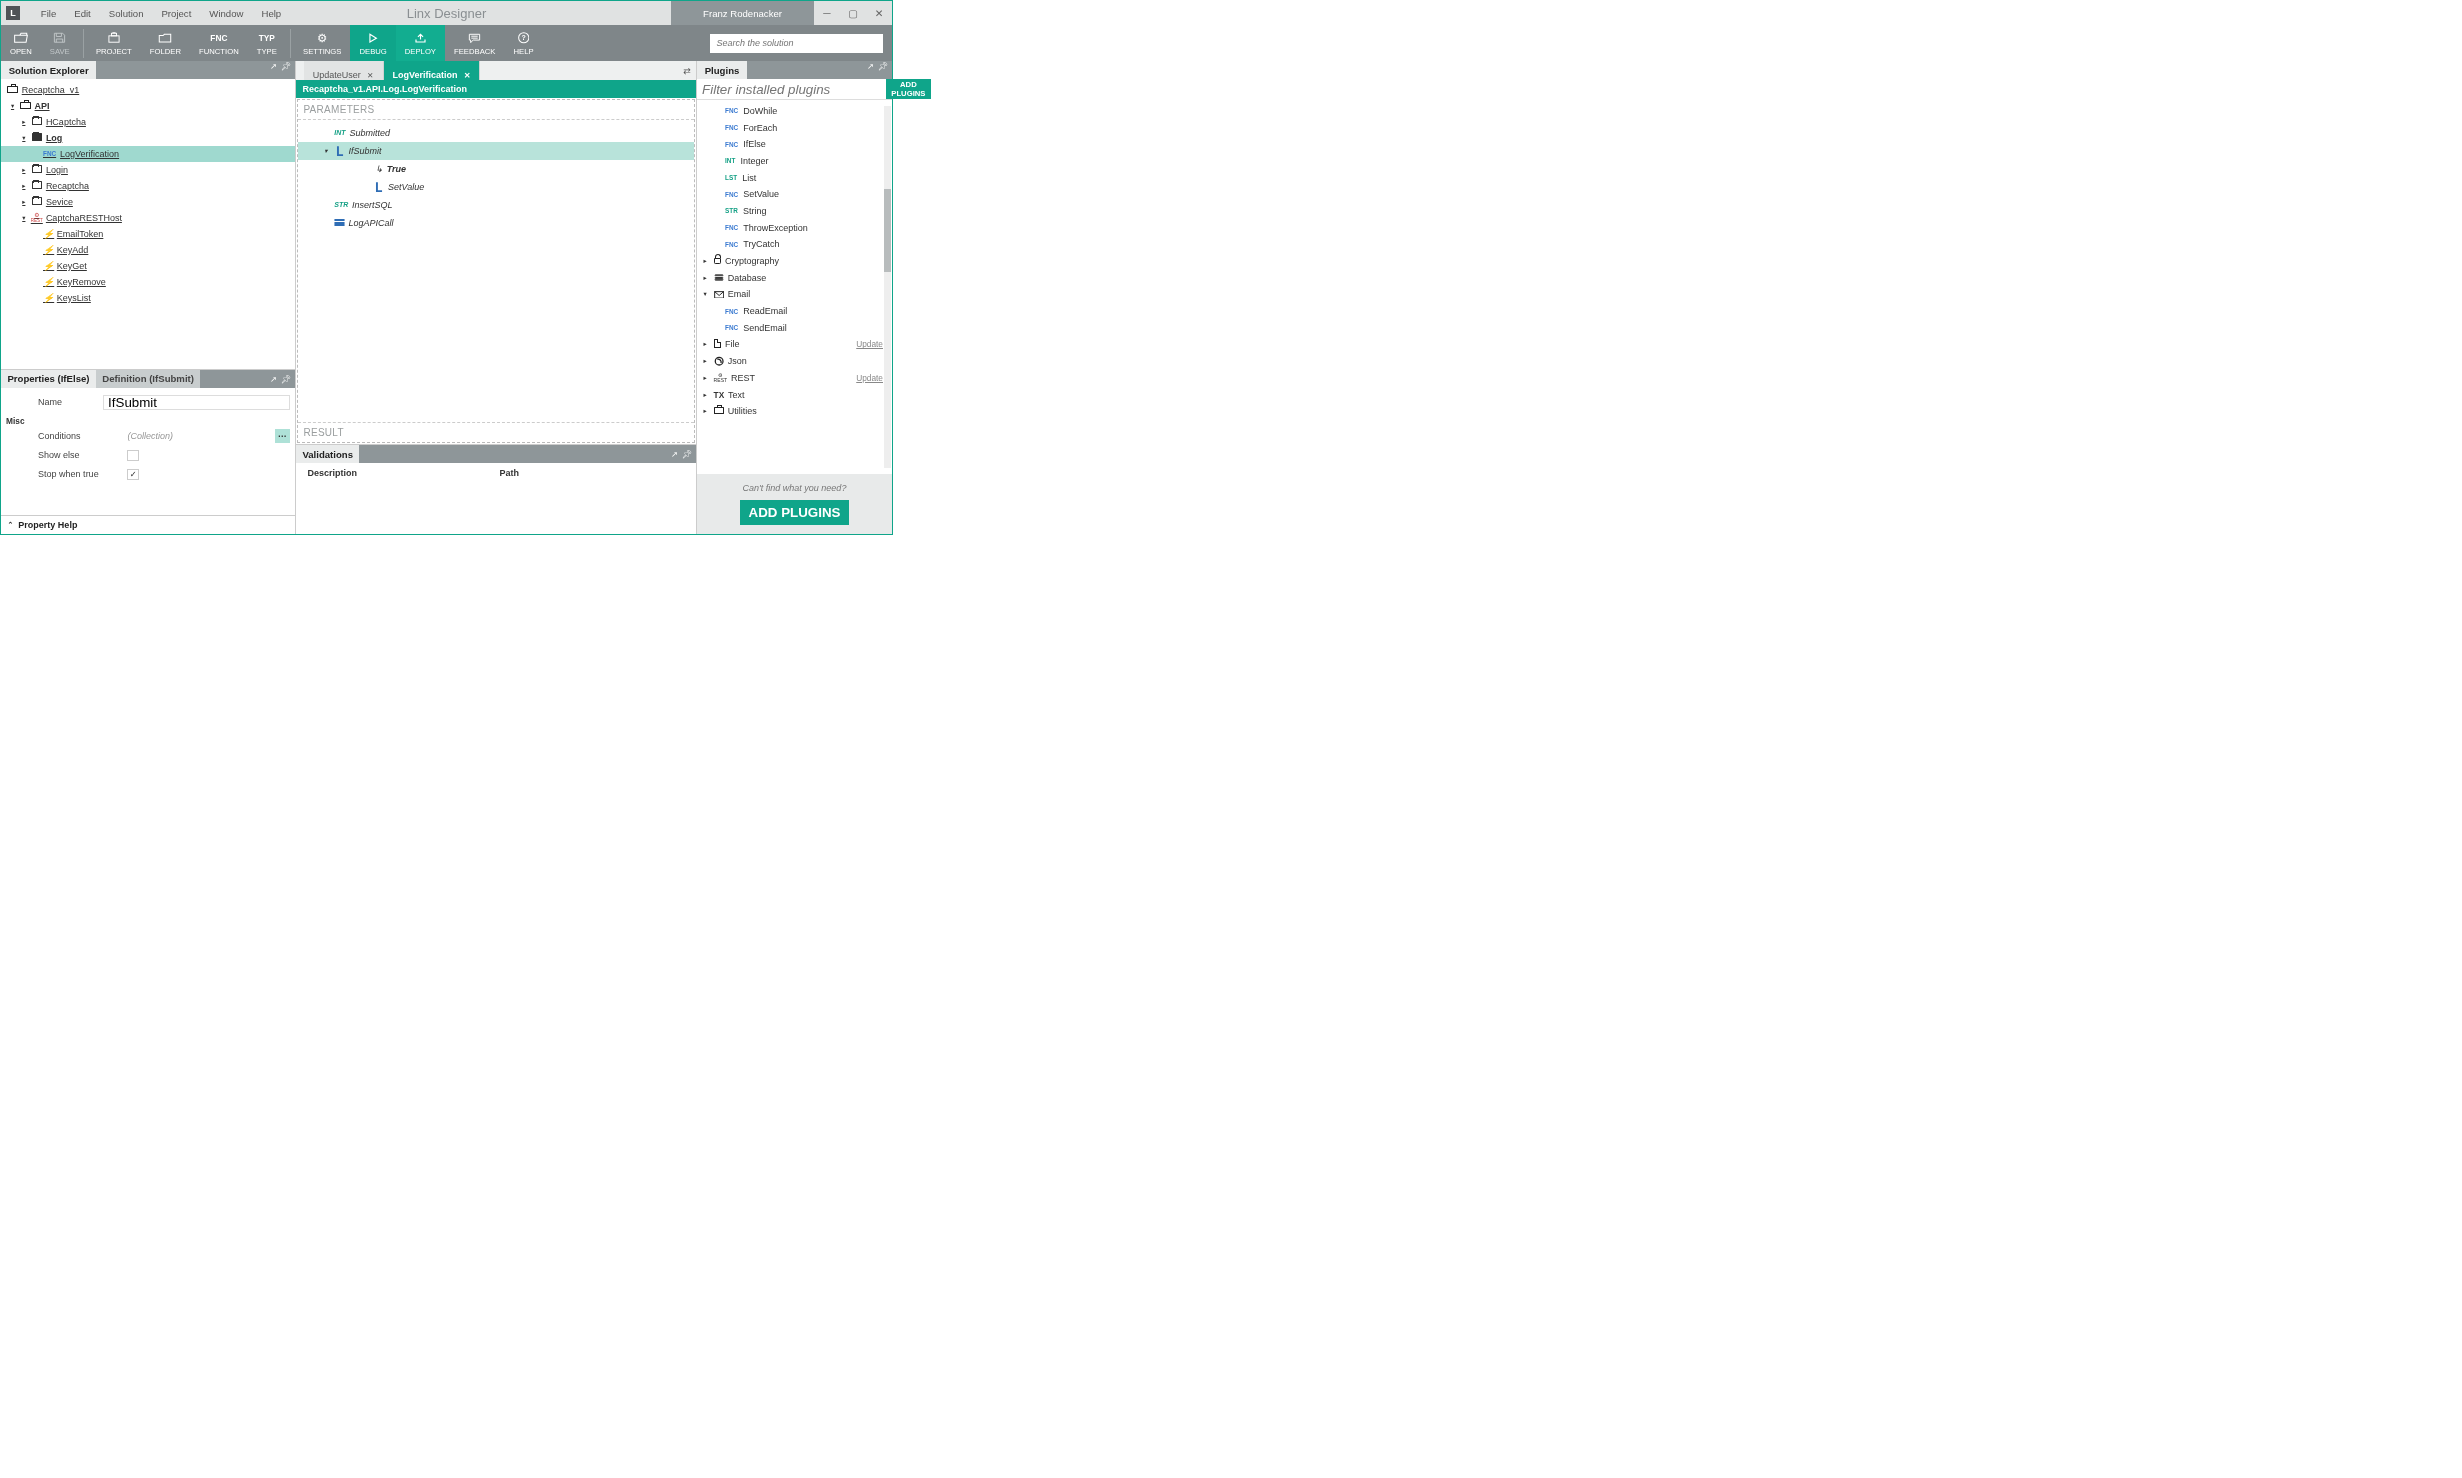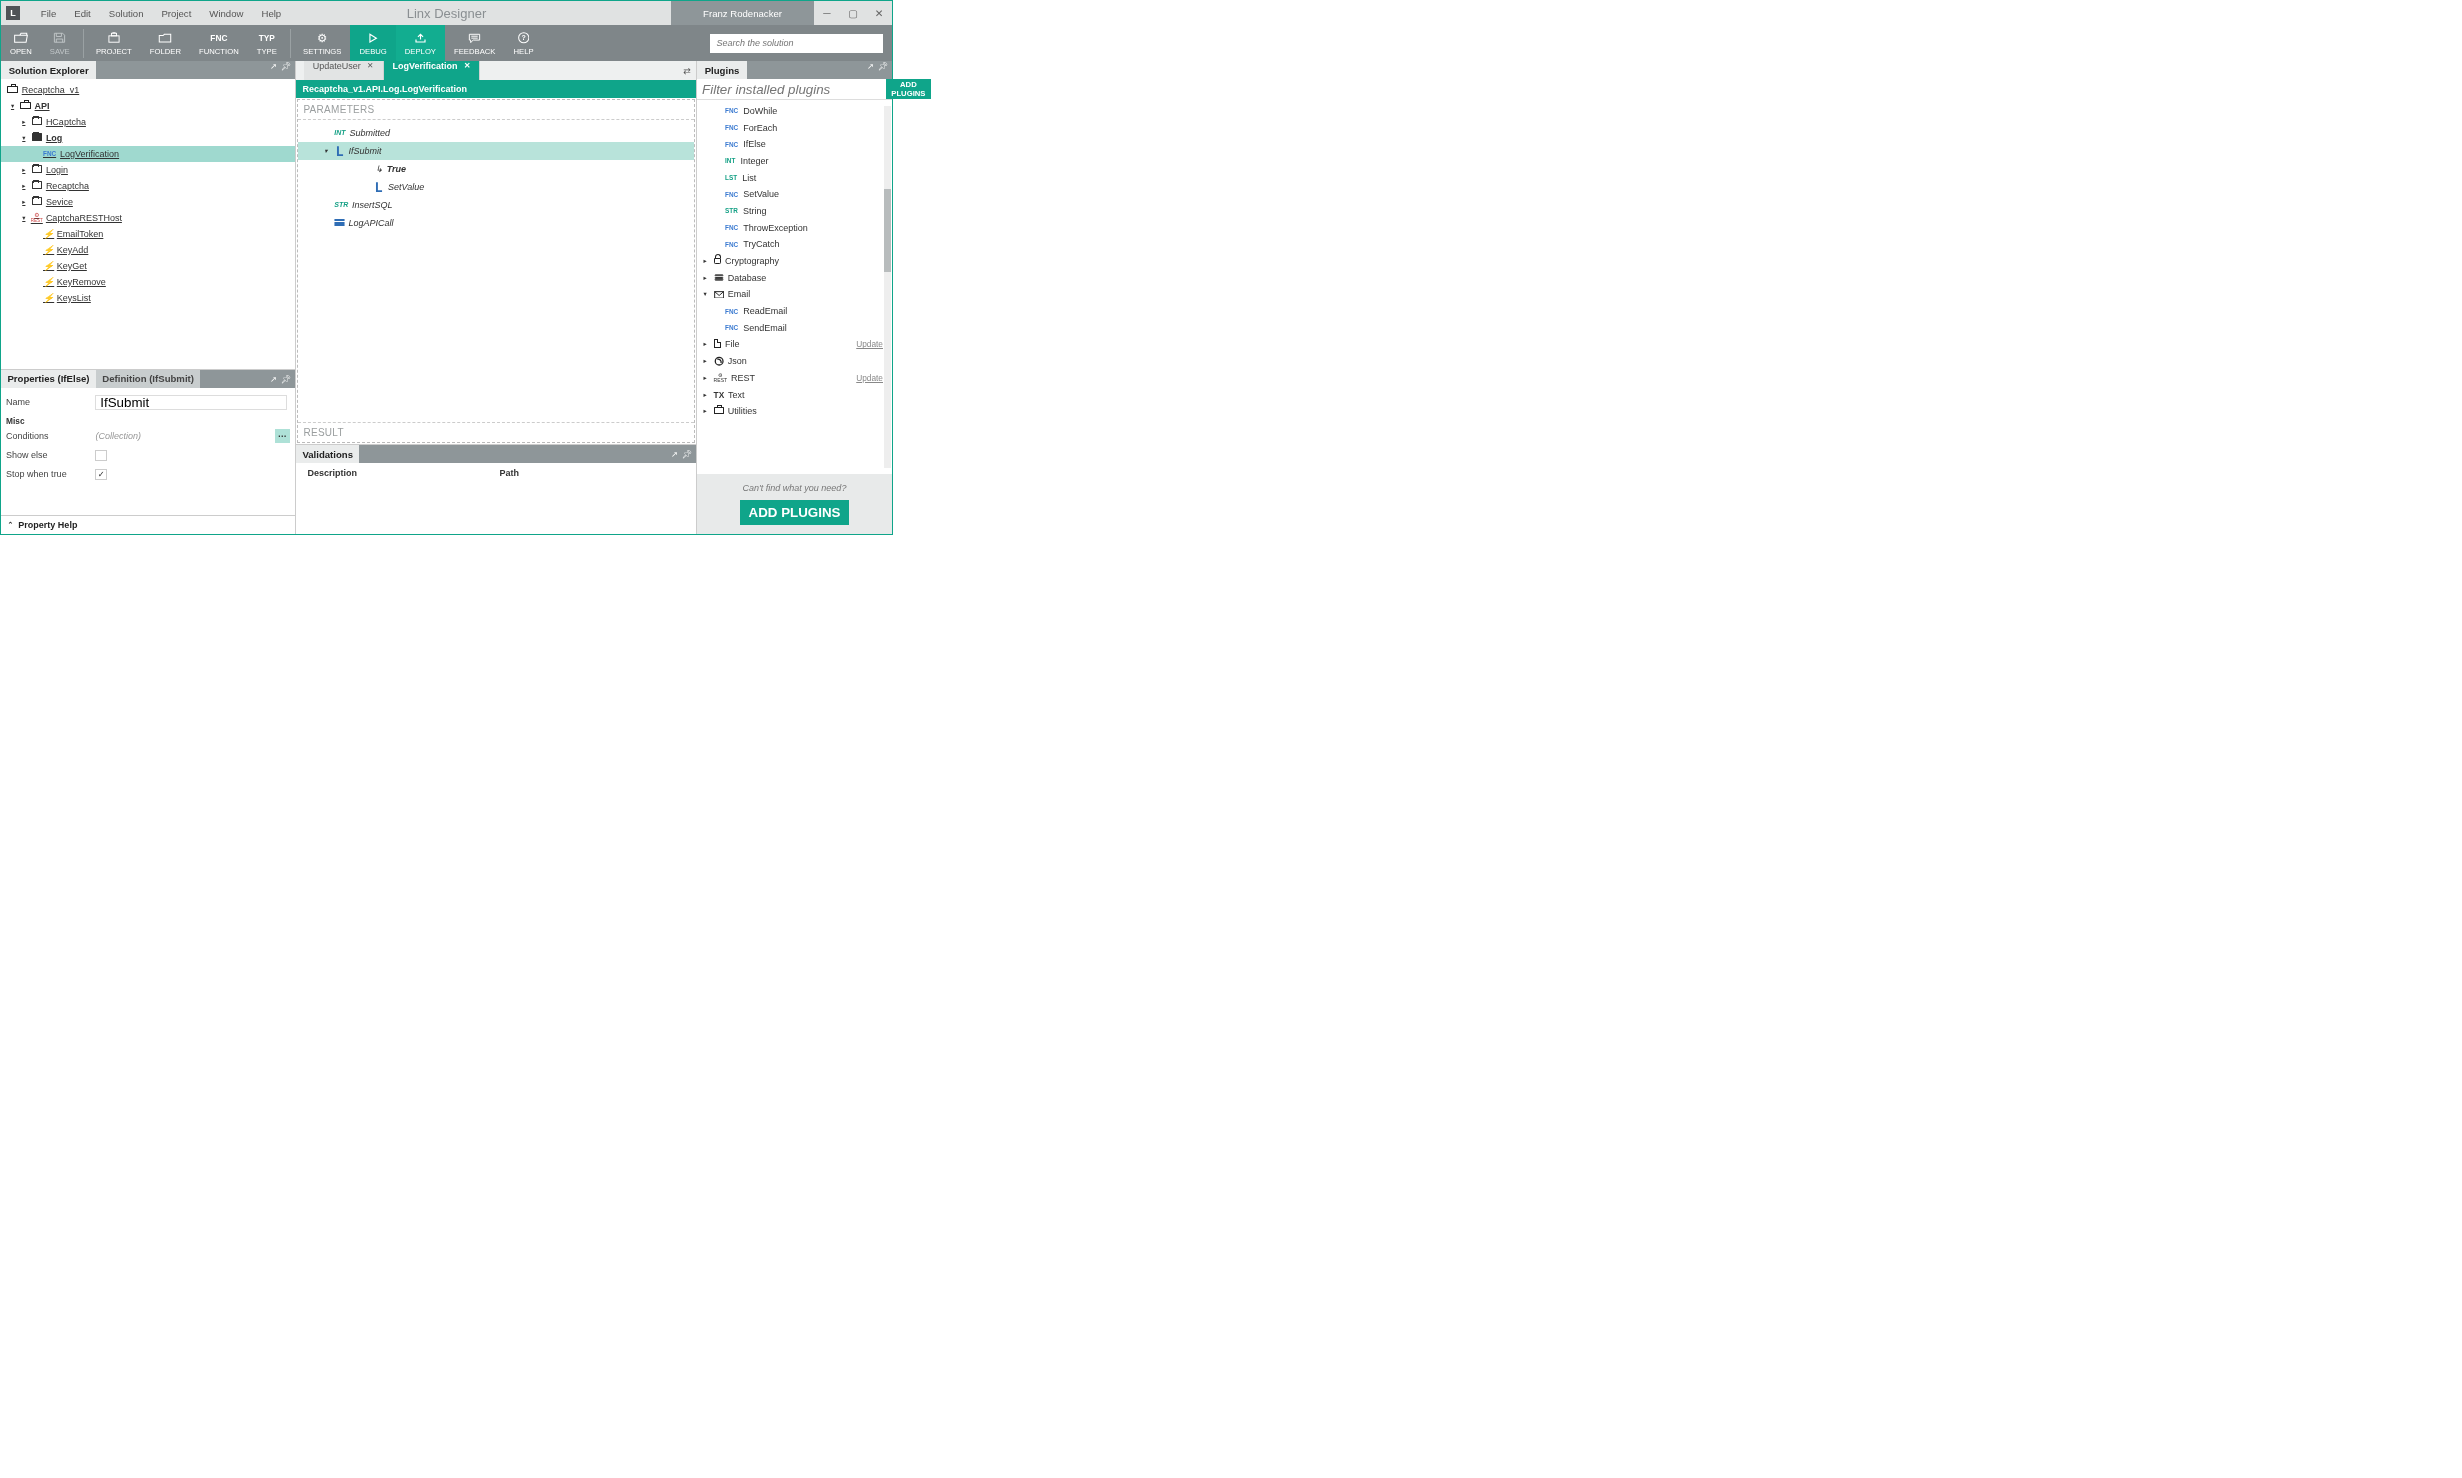--- a/index.html
+++ b/index.html
@@ -48,30 +48,30 @@
   .badge.fnc { color: #3b7ad0; }
   .evt-ic { font-style: italic; font-weight: bold; color: #222; font-size: 9px;}
   
   .props { border-top: 0.6px solid #ccc; display: flex; flex-direction: column;}
   .props-hdr { height: 18px; background: #8e9699; display: flex; align-items: stretch;}
   .props-hdr .ptab { background: #eaecec; color: #222; padding: 0 6.4px; display: flex; align-items: center; font-weight: bold; font-size: 9.6px;}
   .props-hdr .ptab.inactive { background: #c8cdce; color: #444;}
   .props-hdr .pin { margin-left: auto; color: #fff; display: flex; gap: 3.8px; padding-right: 3.8px; align-items: center; font-size: 8.3px;}
   .props-body { padding: 5.1px 5.1px; background: #fff; flex: 1;}
   .prow { display: flex; align-items: center; height: 19px; gap: 6.4px; font-size: 9px; color: #333;}
-  .prow label { width: 83px; color: #444;}
+  .prow label { width: 83px; color: #444; margin-left: 32px;}
   .prow input[type=text] { flex: 1; border: 0.6px solid #ddd; height: 15.4px; padding: 0 3.8px; max-width: 192px;}
   .prow .coll { color: #999; font-style: italic;}
   .prow .dots { width: 15.4px; height: 14px; background: #aee1d7; color: #333; text-align: center; font-weight: bold; margin-left: auto; cursor: pointer;}
   .misc { font-weight: bold; font-size: 8.3px; margin: 3.8px 0 1.3px 0;}
   .checkbox { width: 11.5px; height: 11.5px; border: 0.6px solid #ccc; display: flex; align-items: center; justify-content: center; font-size: 8.3px;}
   .prop-help { border-top: 0.6px solid #ccc; height: 19px; display: flex; align-items: center; padding: 0 6.4px; gap: 5.1px; font-weight: bold; font-size: 9px; color: #222;}
   
   .tabstrip { height: 19px; background: #eef0f0; display: flex; align-items: stretch; border-bottom: none;}
-  .etab { display: flex; align-items: flex-start; gap: 6.4px; padding: 0 9px; color: #555; background: #e2e4e4; border-right: 0.6px solid #d0d2d2; cursor: pointer;}
+  .etab { display: flex; align-items: flex-end; gap: 6.4px; padding: 0 9px; color: #555; background: #e2e4e4; border-right: 0.6px solid #d0d2d2; cursor: pointer;}
   .etab.active { background: #0fa58a; color: #fff; font-weight: bold;}
   .etab .x { font-size: 7.7px; }
   .tabstrip .toggler { margin-left: auto; padding: 0 5.1px; display: flex; align-items: center; color: #555;}
   .breadcrumb { background: #0fa58a; color: #fff; padding: 3.8px 6.4px; font-size: 9px; font-weight: bold;}
   .editor { flex: 1; border: 0.6px dashed #bbb; margin: 1.3px; display: flex; flex-direction: column; background: #fff;}
   .section-label { color: #9a9e9f; font-size: 10px; padding: 3.8px 5.1px; letter-spacing: 0.3px; border-bottom: 0.6px dashed #ccc;}
   .section-label.bottom { border-top: 0.6px dashed #ccc; border-bottom: none; margin-top: auto;}
   .flow { padding: 3.8px 0;}
   .flow-row { display: flex; align-items: center; height: 18px; gap: 3.8px; padding-left: 26px; cursor: pointer; font-style: italic;}
   .flow-row.sel { background: #b8e3da; font-weight: normal;}

